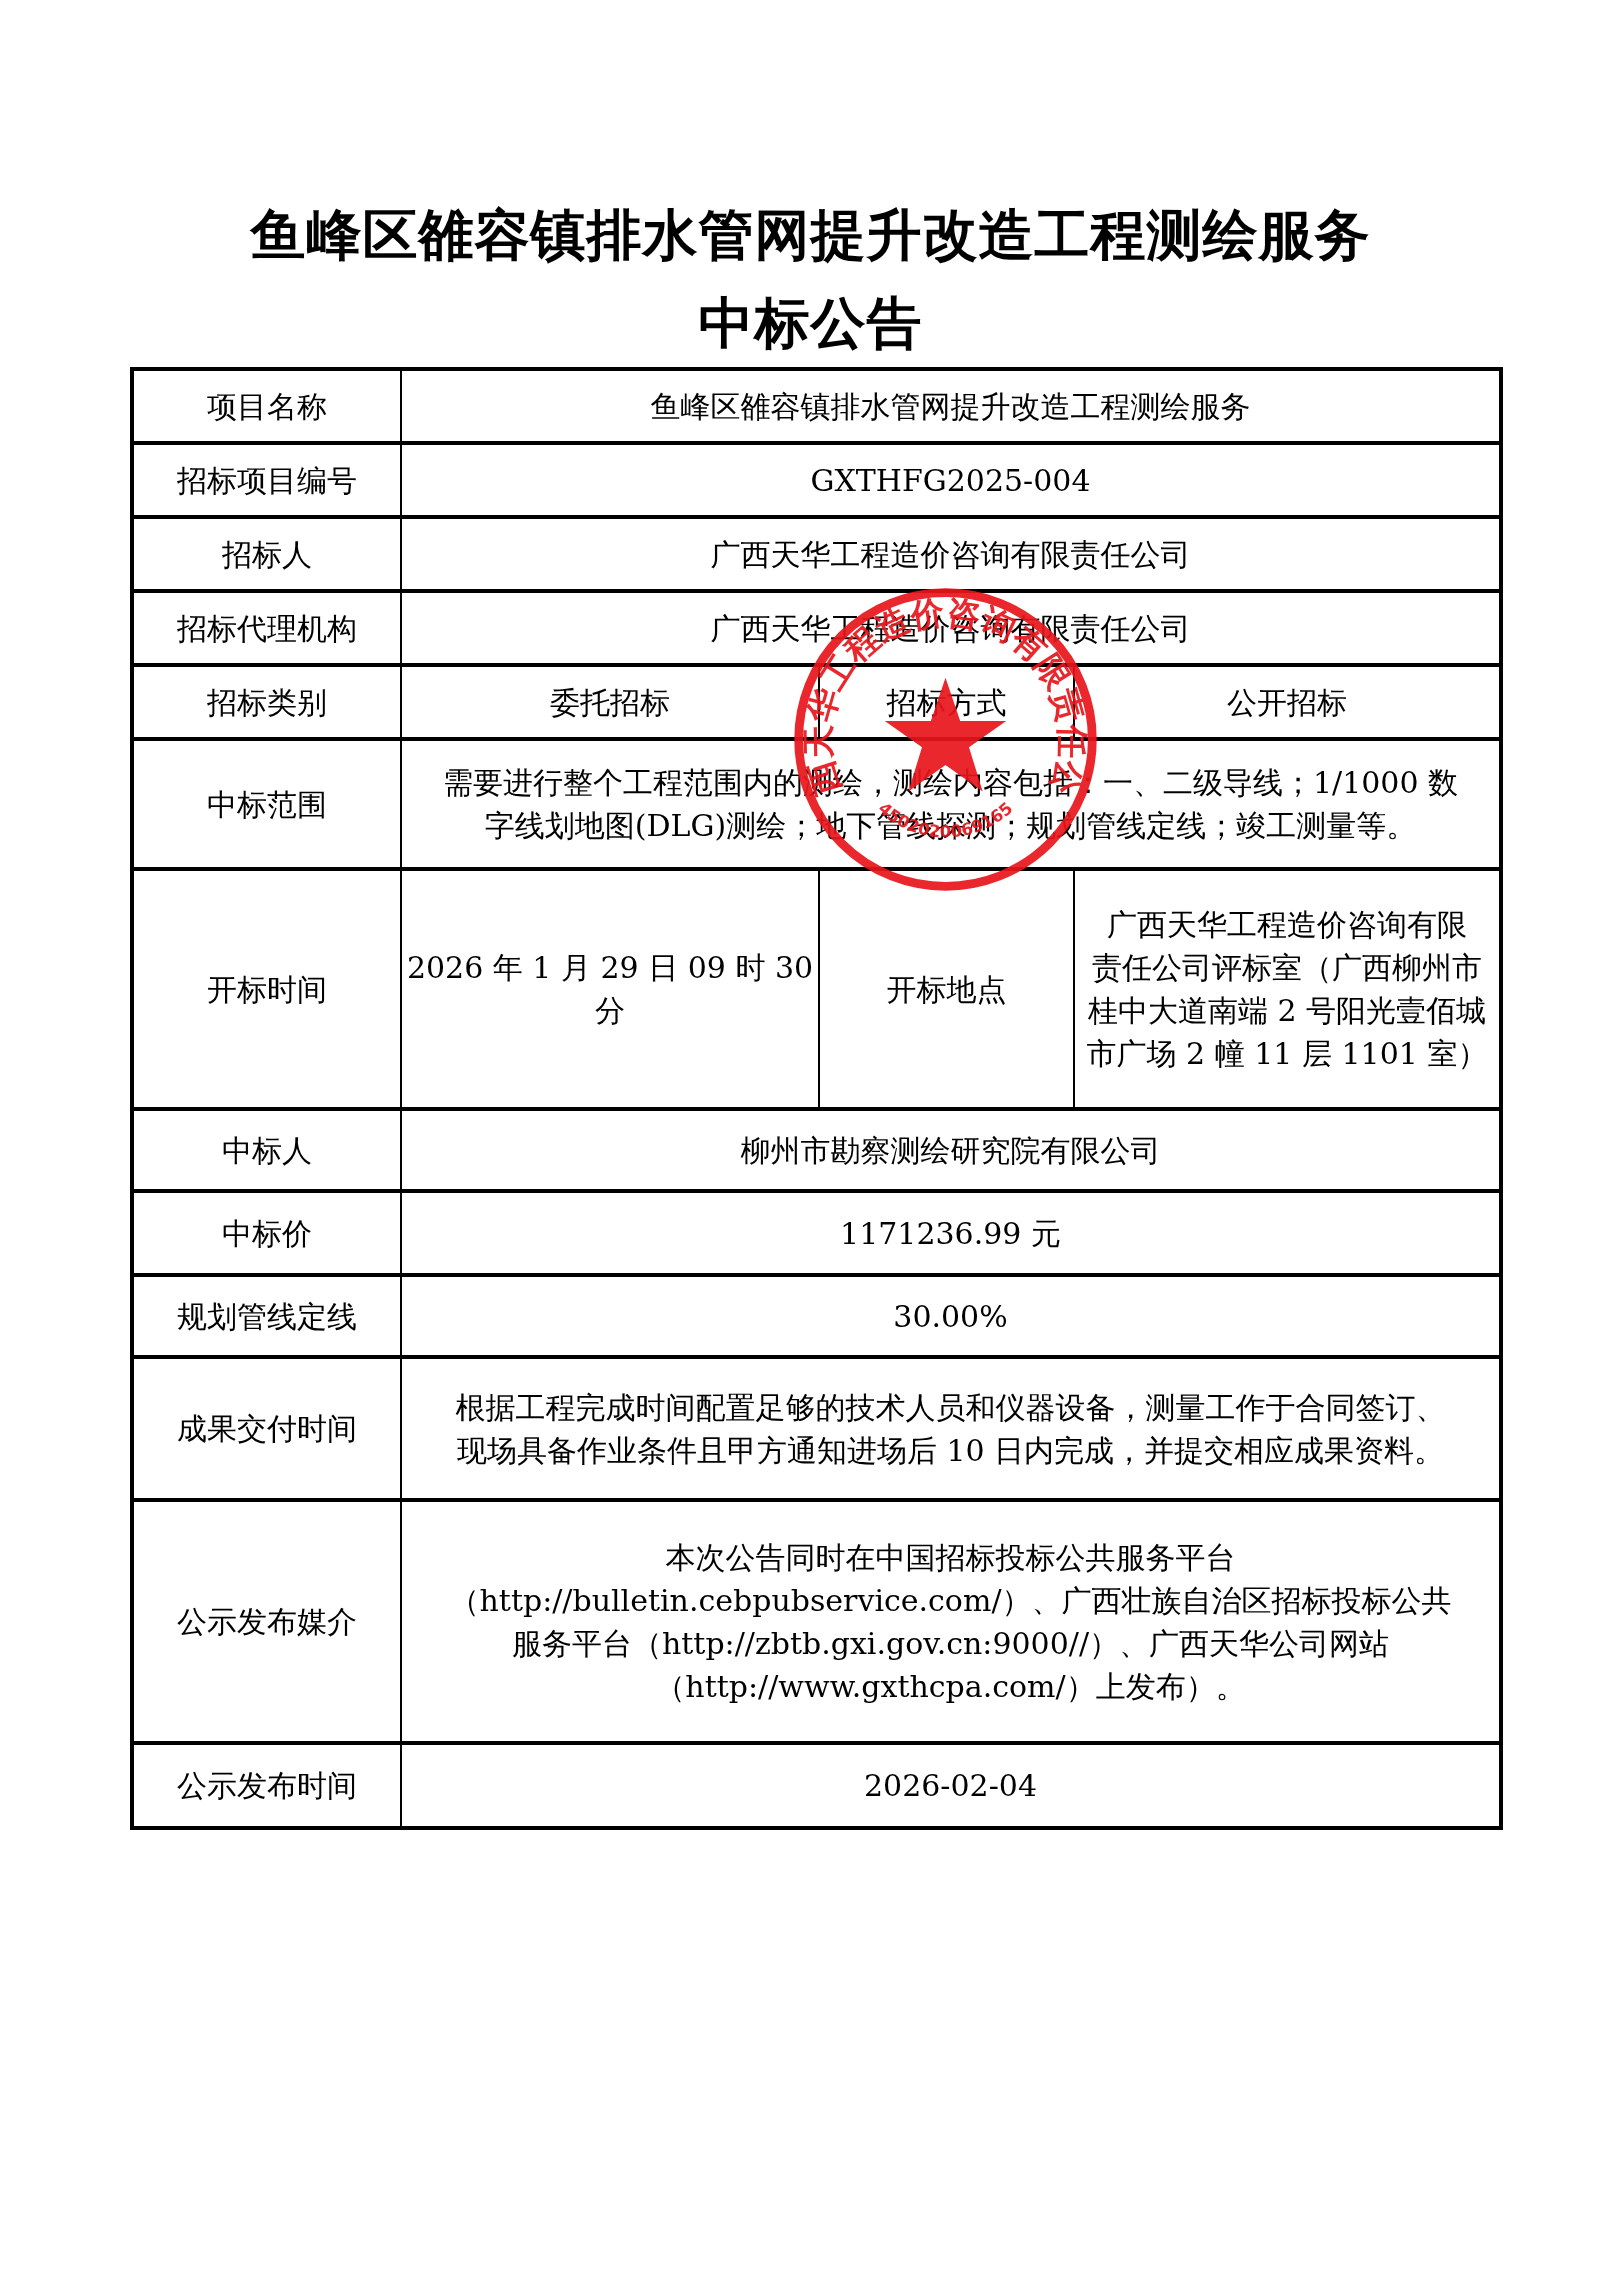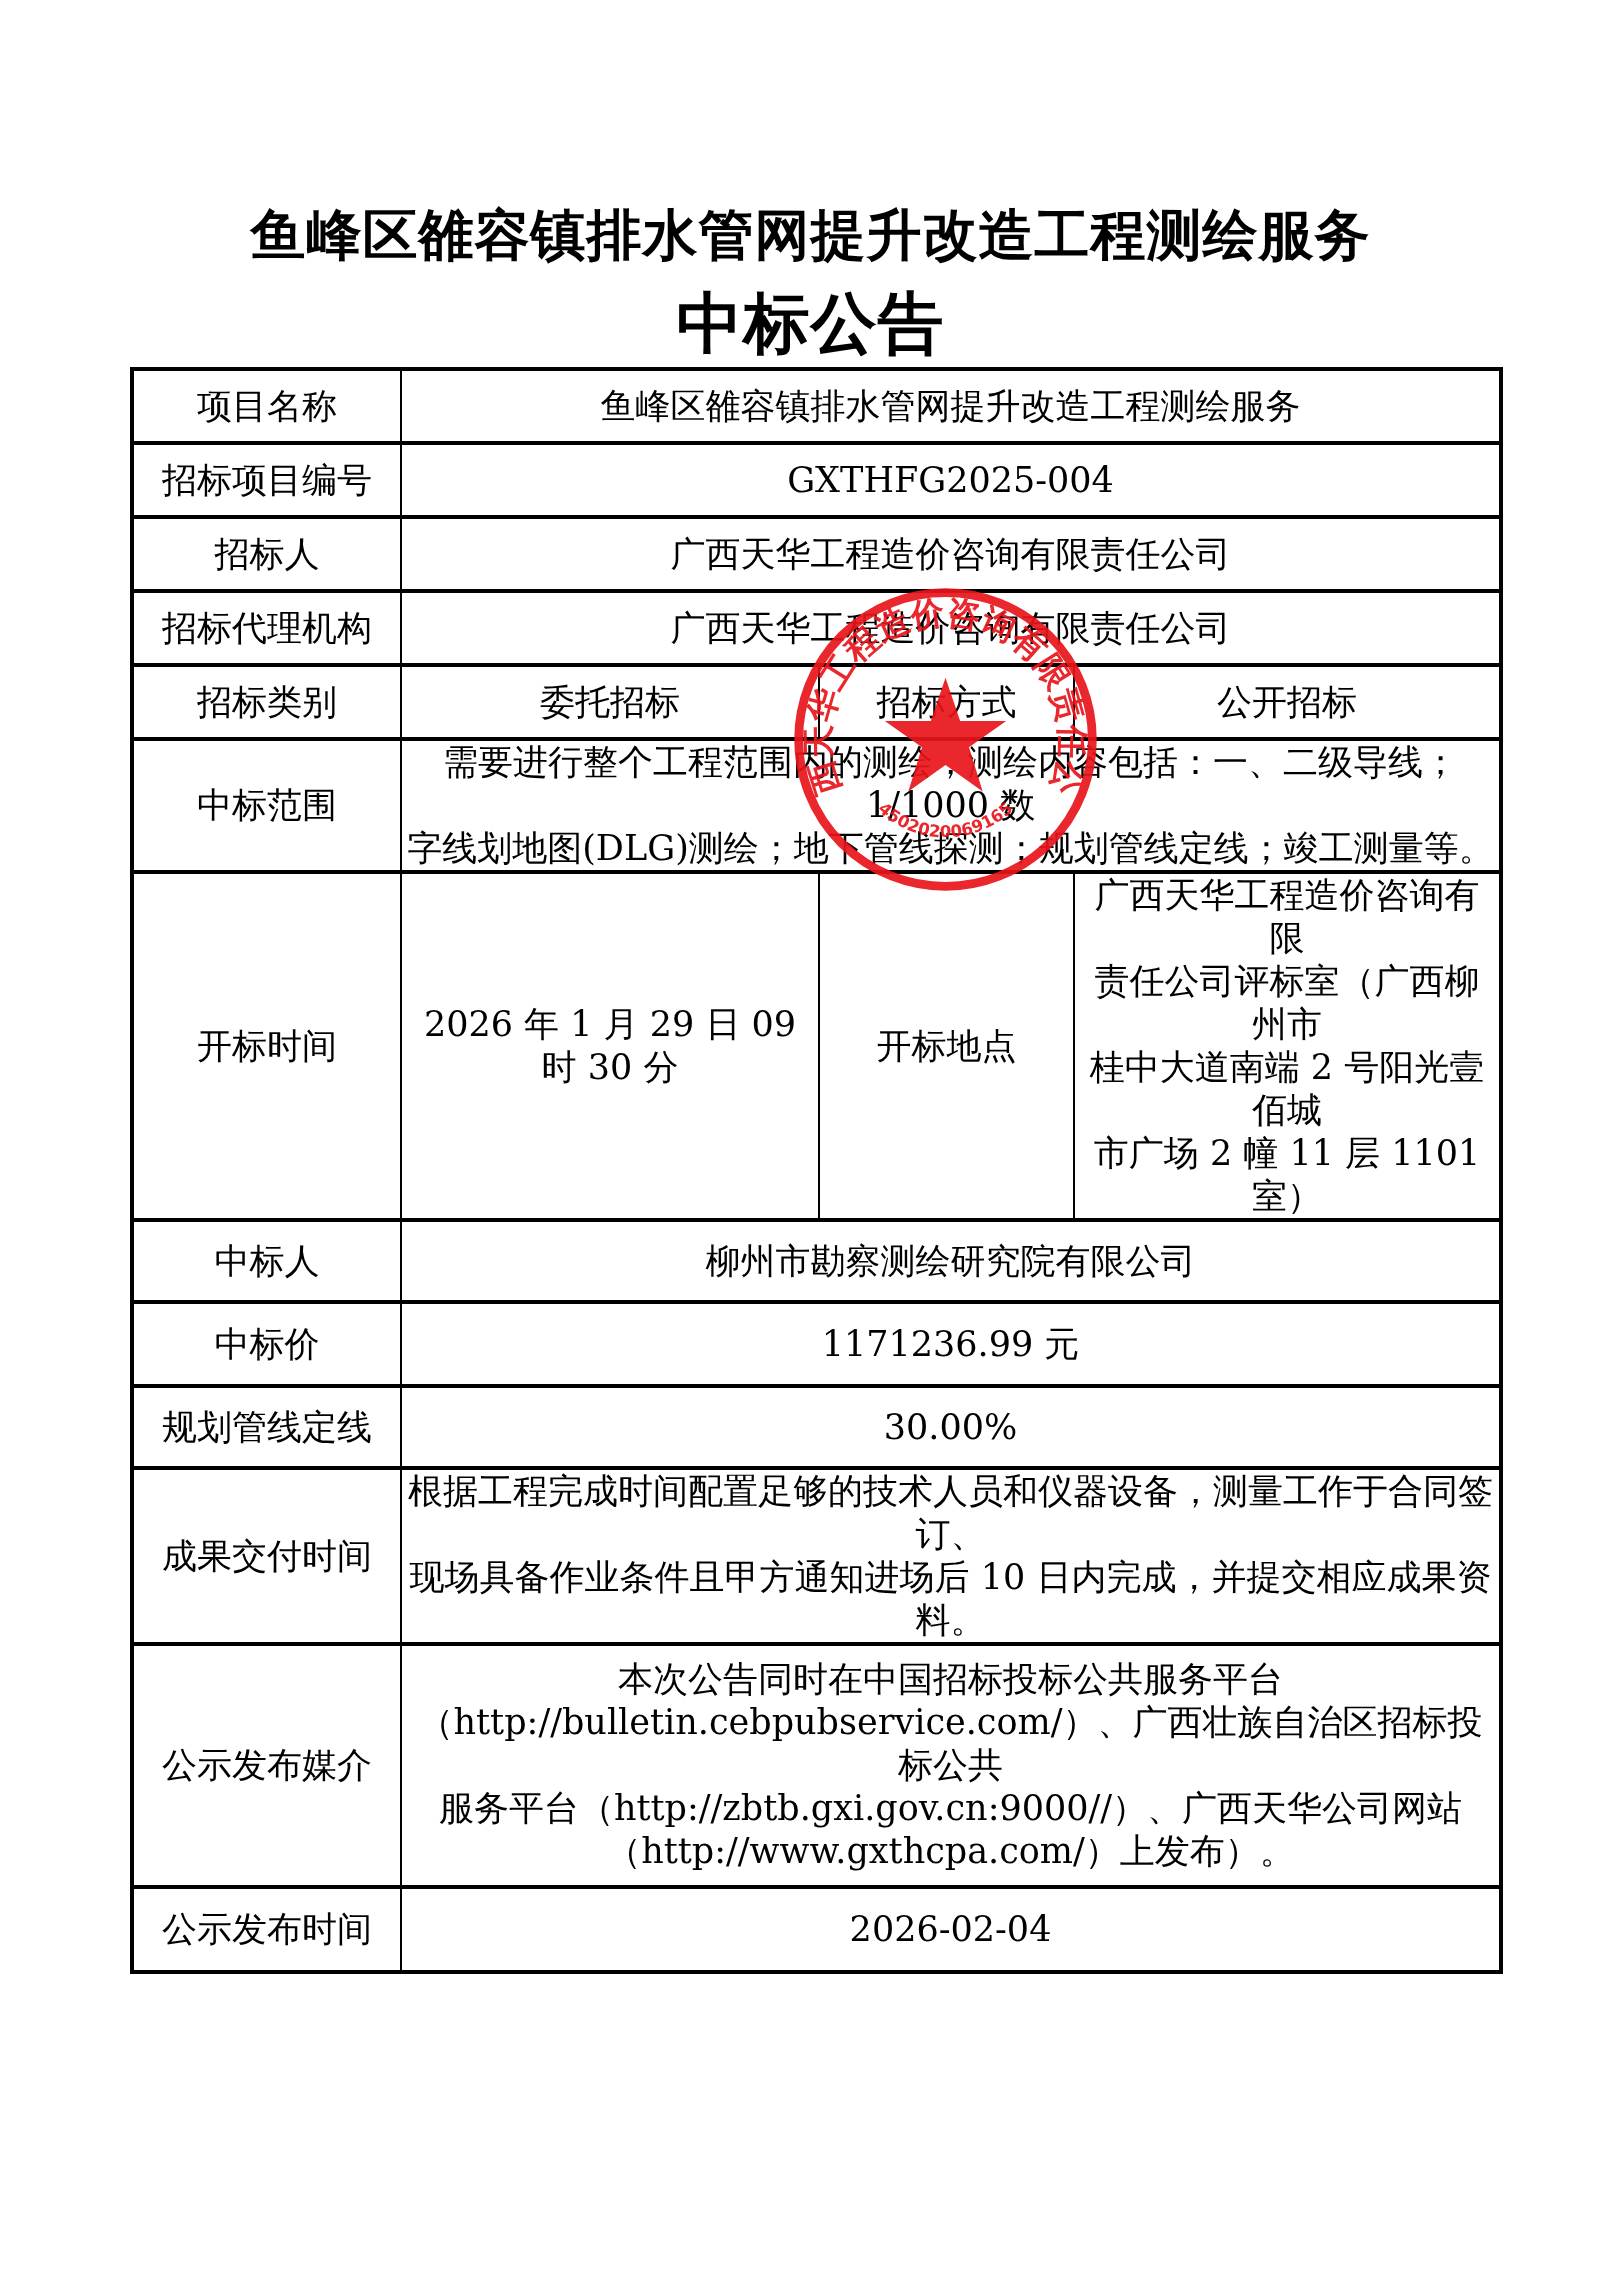--- a/index.html
+++ b/index.html
@@ -2,26 +2,26 @@
 <html><head>
 <meta charset="utf-8">
 <style>
   html, body { margin: 0; padding: 0; background: #ffffff; }
   body { width: 1621px; height: 2293px; position: relative; overflow: hidden;
          font-family: "DejaVu Serif", "Liberation Serif", serif; color: #000; }
   .title { position: absolute; left: 0; width: 1621px; text-align: center;
            font-family: "DejaVu Sans", "Liberation Sans", sans-serif; font-weight: bold;
            letter-spacing: 1px; }
   .title.l1 { top: 201px; font-size: 55px; line-height: 69px; }
-  .title.l2 { top: 289px; font-size: 66px; line-height: 69px; }
+  .title.l2 { top: 289px; font-size: 55px; line-height: 69px; }
 
   table.notice { position: absolute; left: 130px; top: 367px; width: 1368px;
                  border-collapse: collapse; table-layout: fixed; }
   table.notice td { border: 2px solid #000; text-align: center; vertical-align: middle;
-                    font-size: 35px; line-height: 43px; padding: 0 3.9px; }
+                    font-size: 30px; line-height: 43px; padding: 0 3.9px; }
   table.notice tr { border-top: 4.9px solid #000; }
   table.notice tr td { border-top: 4.9px solid #000; }
   table.notice { border: 4.9px solid #000; }
   .line { display: block; }
 
   .seal { position: absolute; left: 784px; top: 578px; width: 323px; height: 323px;
           pointer-events: none; opacity: 0.92; }
 </style>
 </head>
 <body>

